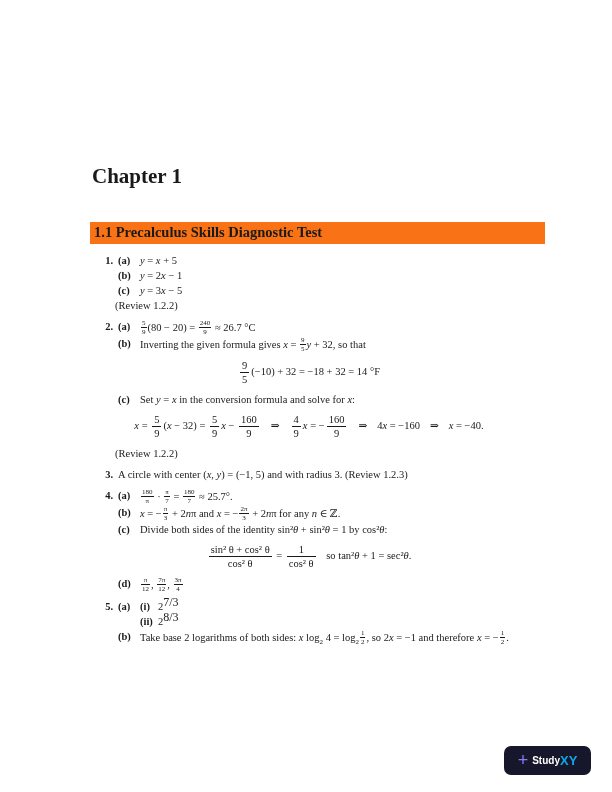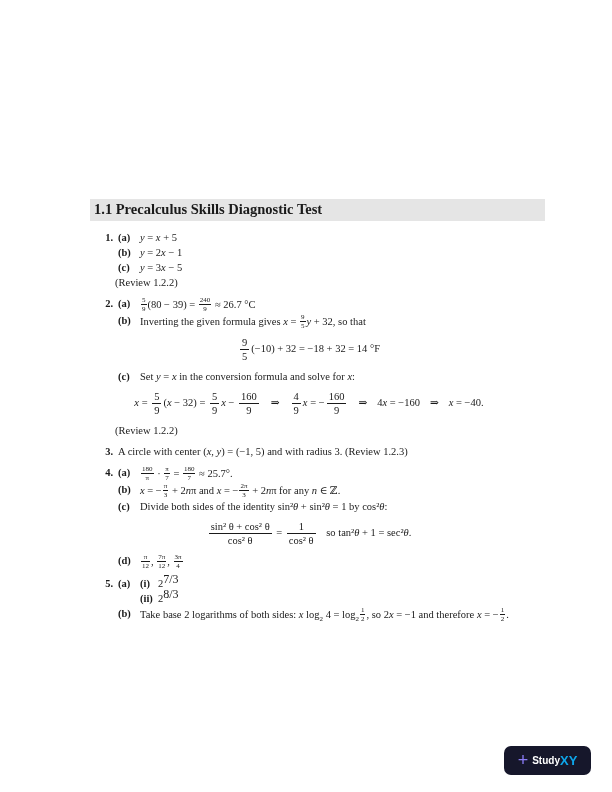--- a/index.html
+++ b/index.html
@@ -6,21 +6,21 @@
   html, body { background: #ffffff; }
   .page {
     position: relative; width: 612px; height: 792px; background: #ffffff;
     font-family: "Liberation Serif", "DejaVu Serif", serif;
     color: #1a1a1a; overflow: hidden;
   }
   .content { position: absolute; left: 92px; top: 165px; width: 436px; }
   .chapter { font-size: 21px; font-weight: 700; line-height: 1.1; }
   .title   { font-size: 29px; font-weight: 700; line-height: 1.1; margin-top: 22px; }
   .secbar  {
-    margin: 34px 0 0 -2px; width: 455px; background: #e5e5e5;
+    margin: 34px 0 0 -2px; width: 455px; background: #f97316;
     font-size: 14.5px; font-weight: 700; padding: 2px 1px 3px 4px;
   }
   .items { font-size: 10.5px; line-height: 15px; margin-top: 9px; }
   .item  { display: flex; margin-top: 6px; }
   .inum  { flex: 0 0 21px; text-align: right; margin-right: 5px; font-weight: 700; }
   .ibody { flex: 1; min-width: 0; }
   .srow  { display: flex; }
   .slab  { flex: 0 0 19px; margin-right: 3px; font-weight: 700; }
   .stext { flex: 1; min-width: 0; }
   .trow  { display: flex; }
@@ -51,20 +51,21 @@
                  line-height: 1; position: relative; top: -1px; }
   .logo .study { color: #ffffff; font-weight: 700; font-size: 10px; }
   .logo .xy    { color: #0ea5e9; font-weight: 700; font-size: 13px; }
 </style>
 </head>
 <body>
 
 <div class="page">
   <div class="content">
 
+    <div class="chapter">Chapter 1</div>
     <div class="secbar">1.1 Precalculus Skills Diagnostic Test</div>
 
     <div class="items">
 
       <div class="item">
         <span class="inum">1.</span>
         <div class="ibody">
           <div class="srow">
             <span class="slab">(a)</span>
             <span class="stext"><span class="v">y</span><span> = </span><span class="v">x</span><span> + 5</span></span>
@@ -79,21 +80,21 @@
           </div>
           <div class="rev">(Review 1.2.2)</div>
         </div>
       </div>
 
       <div class="item">
         <span class="inum">2.</span>
         <div class="ibody">
           <div class="srow">
             <span class="slab">(a)</span>
-            <span class="stext nowrap"><span class="fr"><span class="n">5</span><span class="d">9</span></span><span>(80 − 39) = </span><span class="fr"><span class="n">240</span><span class="d">9</span></span><span> ≈ 26.7 °C</span></span>
+            <span class="stext nowrap"><span class="fr"><span class="n">5</span><span class="d">9</span></span><span>(80 − 20) = </span><span class="fr"><span class="n">240</span><span class="d">9</span></span><span> ≈ 26.7 °C</span></span>
           </div>
           <div class="srow">
             <span class="slab">(b)</span>
             <span class="stext nowrap"><span>Inverting the given formula gives </span><span class="v">x</span><span> = </span><span class="fr"><span class="n">9</span><span class="d">5</span></span><span class="v">y</span><span> + 32, so that</span></span>
           </div>
           <div class="disp"><span class="dfr"><span class="n">9</span><span class="d">5</span></span><span>(−10) + 32 = −18 + 32 = 14 °F</span></div>
           <div class="srow">
             <span class="slab">(c)</span>
             <span class="stext nowrap"><span>Set </span><span class="v">y</span><span> = </span><span class="v">x</span><span> in the conversion formula and solve for </span><span class="v">x</span><span>:</span></span>
           </div>

